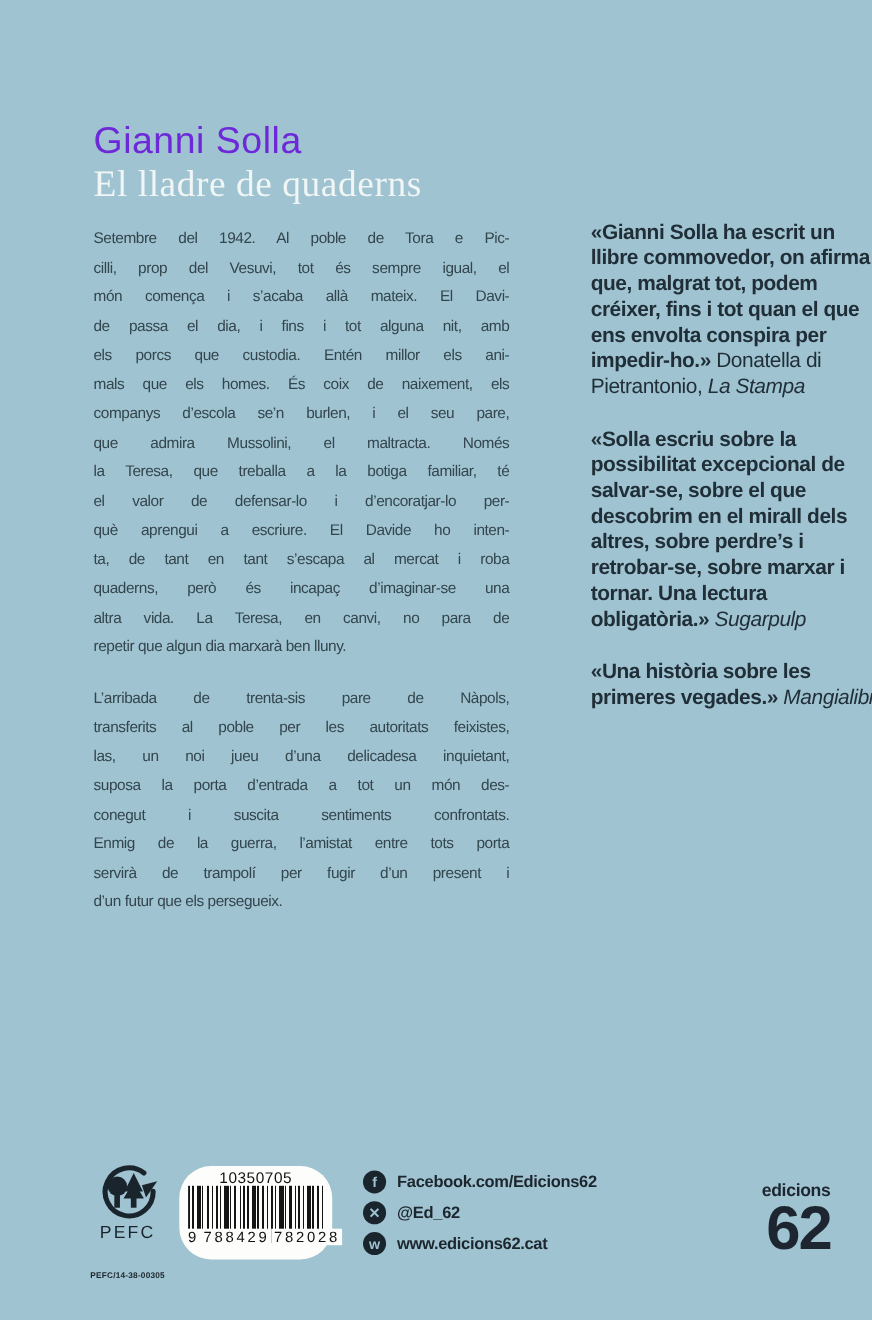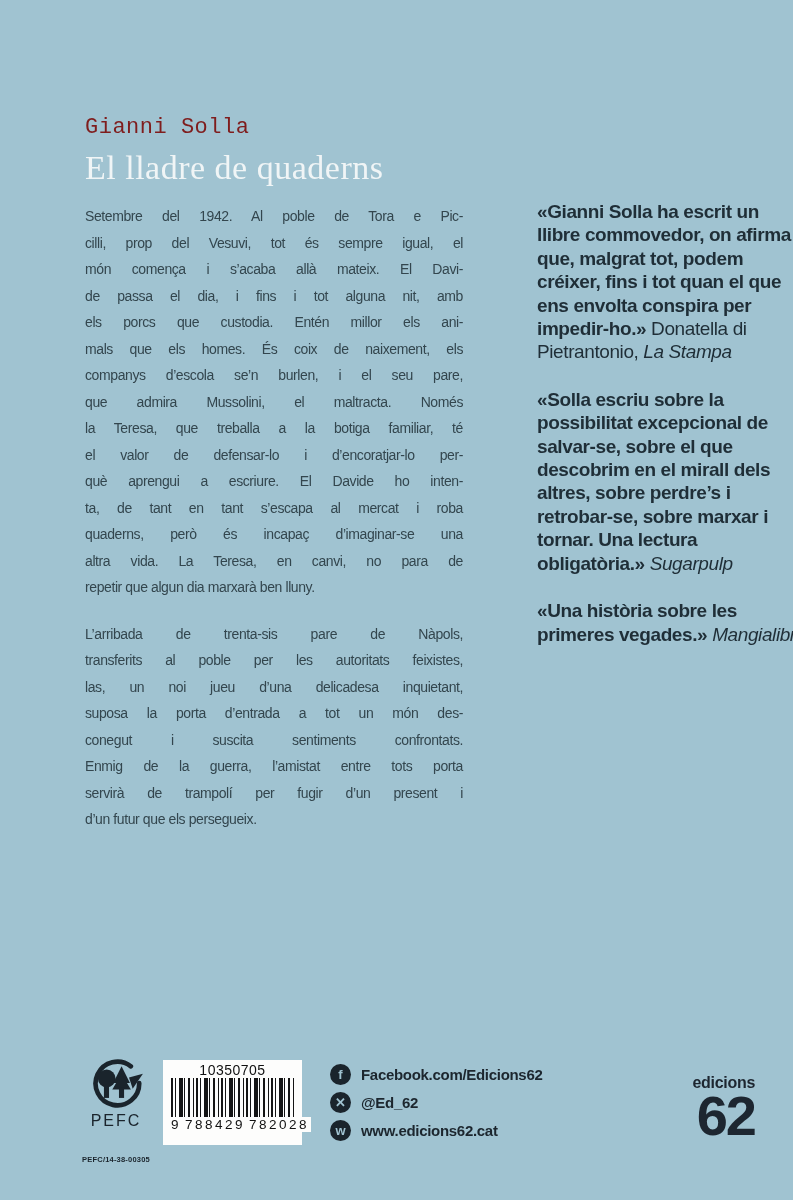--- a/index.html
+++ b/index.html
@@ -10,23 +10,23 @@
     height: 1200px;
     margin: 0 auto;
     background: #a0c3d1;
     overflow: hidden;
     font-family: "Liberation Sans", sans-serif;
   }
 
   
   .header { position: absolute; left: 85px; top: 108px; }
   .author {
-    font-family: Liberation Mono, monospace;
-    font-size: 22px; line-height: 40px;
-    color: #7f1d1d; letter-spacing: 0.5px;
+    font-family: Liberation Sans, sans-serif;
+    font-size: 34px; line-height: 40px;
+    color: #6d28d9; letter-spacing: 0.5px;
   }
   .title {
     font-family: "Liberation Serif", "DejaVu Serif", serif;
     font-size: 34px; line-height: 40px;
     color: #f0f5f6; letter-spacing: 0.5px;
   }
 
   
   .synopsis {
     position: absolute; left: 85px; top: 203px; width: 378px;
@@ -59,21 +59,21 @@
   .pefc-emblem { display: block; margin: 0 auto; }
   .pefc-word {
     font-weight: 400; font-size: 16px; line-height: 20px;
     letter-spacing: 2px; margin-top: 1px;
   }
   .pefc-cert { font-size: 7.5px; line-height: 10px; letter-spacing: 0.2px; font-weight: 700; margin-top: 24px; }
 
   .barcode {
     position: absolute; left: 163px; top: 1060px;
     width: 139px; height: 85px;
-    background: #fdfdfc; padding: 2px 6px 0;
+    background: #fdfdfc; padding: 2px 6px 0; border-radius: 29px;
   }
   .bc-top { text-align: center; font-size: 14px; line-height: 16px; color: #111; letter-spacing: 0.5px; }
   .bc-bars {
     height: 52px; margin: 0 2px;
     background: repeating-linear-gradient(90deg,
       #141414 0 2px,  #fdfdfc 2px 4px,
       #141414 4px 5px, #fdfdfc 5px 8px,
       #141414 8px 12px, #fdfdfc 12px 13px,
       #141414 13px 14px, #fdfdfc 14px 17px,
       #141414 17px 19px, #fdfdfc 19px 22px,

